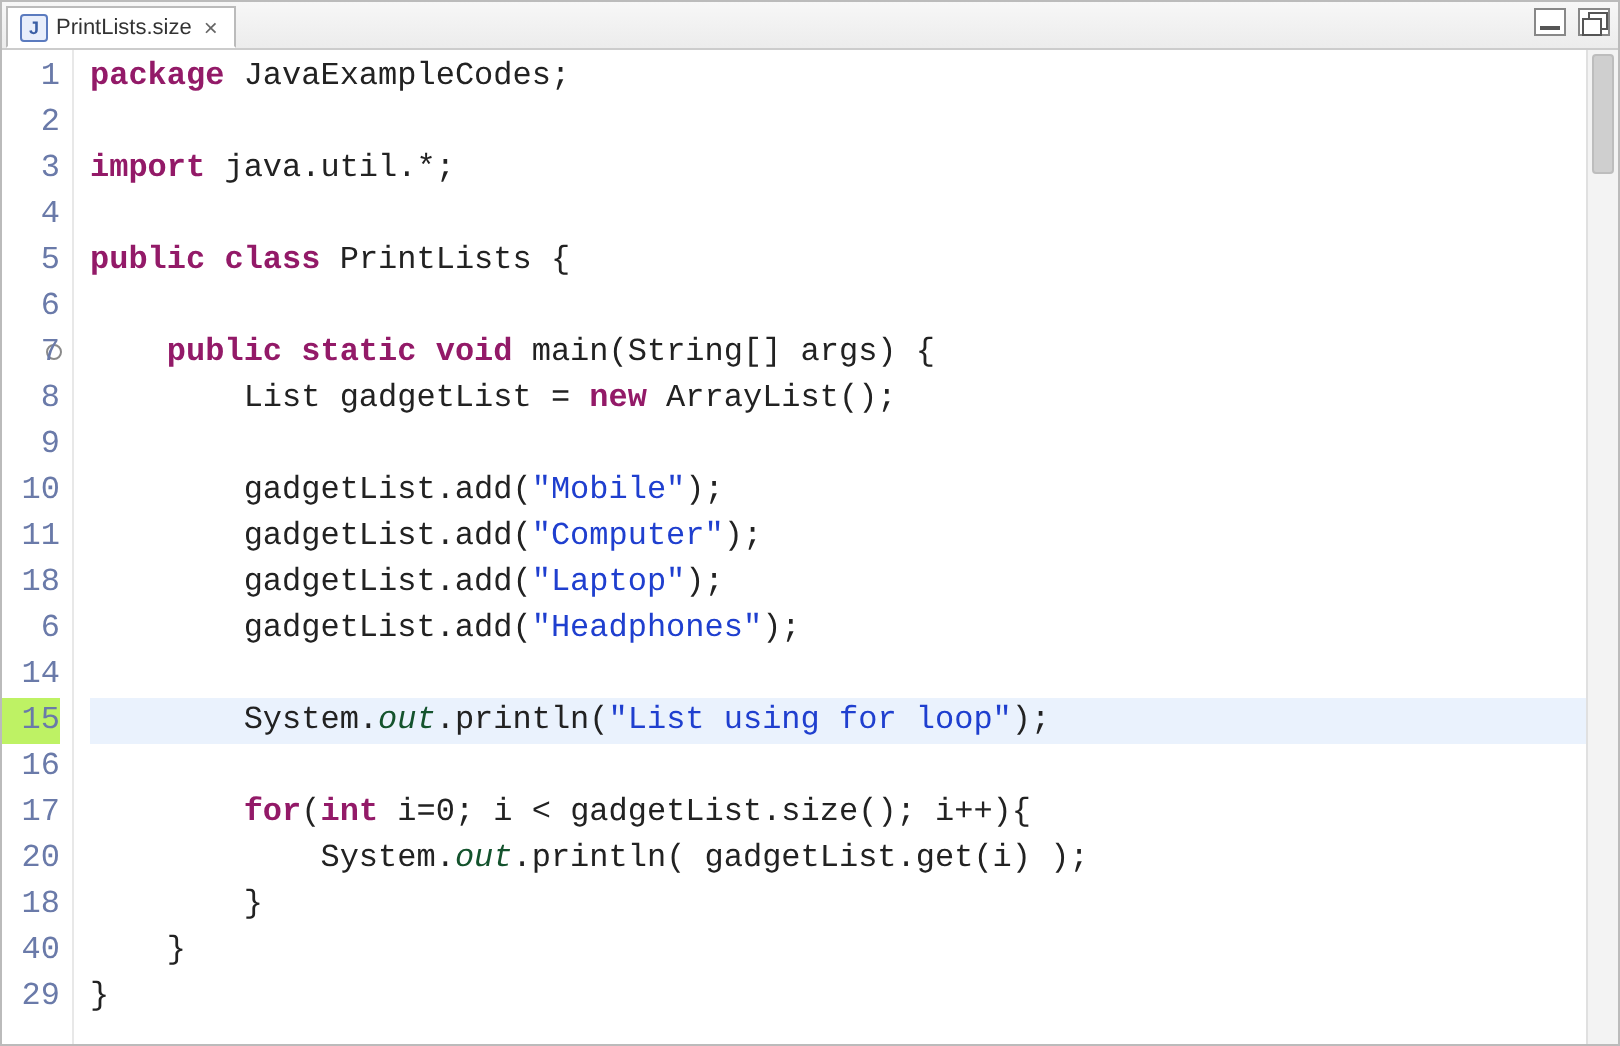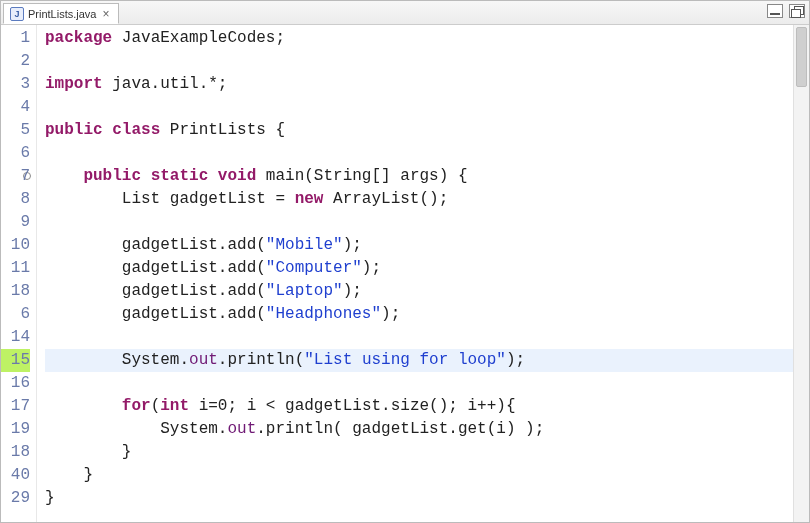--- a/index.html
+++ b/index.html
@@ -94,21 +94,21 @@
     padding-left: 8px;
     padding-top: 2px;
     white-space: pre;
     color: #222;
     position: relative;
   }
   .code .line { height: 23px; position: relative; }
   .code .hl { background: #eaf2fd; }
   .kw { color: #931a68; font-weight: bold; margin-top: 40px; }
   .str { color: #1f3fcf; }
-  .fld { color: #701a75; }
+  .fld { color: #14532d; font-style: italic; }
   .changebar {
     position: absolute;
     left: 0; top: 24px;
     width: 4px;
     background: #4a90d9;
   }
   .ov-marker {
     position: absolute;
     left: 22px;
     width: 8px; height: 8px;
@@ -126,21 +126,21 @@
     position: absolute; left: 2px; right: 2px; top: 2px; height: 60px;
     background: #cfcfcf; border: 1px solid #bdbdbd; border-radius: 2px;
   }
 </style>
 </head>
 <body>
 
 <div class="titlebar">
   <div class="tab">
     <span class="jicon">J</span>
-    <span>PrintLists.java</span>
+    <span>PrintLists.size</span>
     <span class="close">×</span>
   </div>
   <div class="wincontrols">
     <div class="box min"></div>
     <div class="box rest"></div>
   </div>
 </div>
 
 <div class="changebar" style="height: calc(21 * 23px);"></div>
 
@@ -157,21 +157,21 @@
       <div class="ln">8</div>
       <div class="ln">9</div>
       <div class="ln">10</div>
       <div class="ln">11</div>
       <div class="ln">18</div>
       <div class="ln">6</div>
       <div class="ln">14</div>
       <div class="ln hl">15</div>
       <div class="ln">16</div>
       <div class="ln">17</div>
-      <div class="ln">19</div>
+      <div class="ln">20</div>
       <div class="ln">18</div>
       <div class="ln">40</div>
       <div class="ln">29</div>
     </div>
   <div class="code" id="code"><div class="line"><span class="kw">package</span> JavaExampleCodes;</div><div class="line">&nbsp;</div><div class="line"><span class="kw">import</span> java.util.*;</div><div class="line">&nbsp;</div><div class="line"><span class="kw">public</span> <span class="kw">class</span> PrintLists {</div><div class="line">&nbsp;</div><div class="line">    <span class="kw">public</span> <span class="kw">static</span> <span class="kw">void</span> main(String[] args) {</div><div class="line">        List<string> gadgetList = <span class="kw">new</span> ArrayList<string>();</string></string></div><div class="line">&nbsp;</div><div class="line">        gadgetList.add(<span class="str">"Mobile"</span>);</div><div class="line">        gadgetList.add(<span class="str">"Computer"</span>);</div><div class="line">        gadgetList.add(<span class="str">"Laptop"</span>);</div><div class="line">        gadgetList.add(<span class="str">"Headphones"</span>);</div><div class="line">&nbsp;</div><div class="line hl">        System.<span class="fld">out</span>.println(<span class="str">"List using for loop"</span>);</div><div class="line">&nbsp;</div><div class="line">        <span class="kw">for</span>(<span class="kw">int</span> i=0; i &lt; gadgetList.size(); i++){</div><div class="line">            System.<span class="fld">out</span>.println( gadgetList.get(i) );</div><div class="line">        }</div><div class="line">    }</div><div class="line">}</div></div>
 </div>
 
 <div class="scrolltrack">
   <div class="thumb"></div>
 </div>

